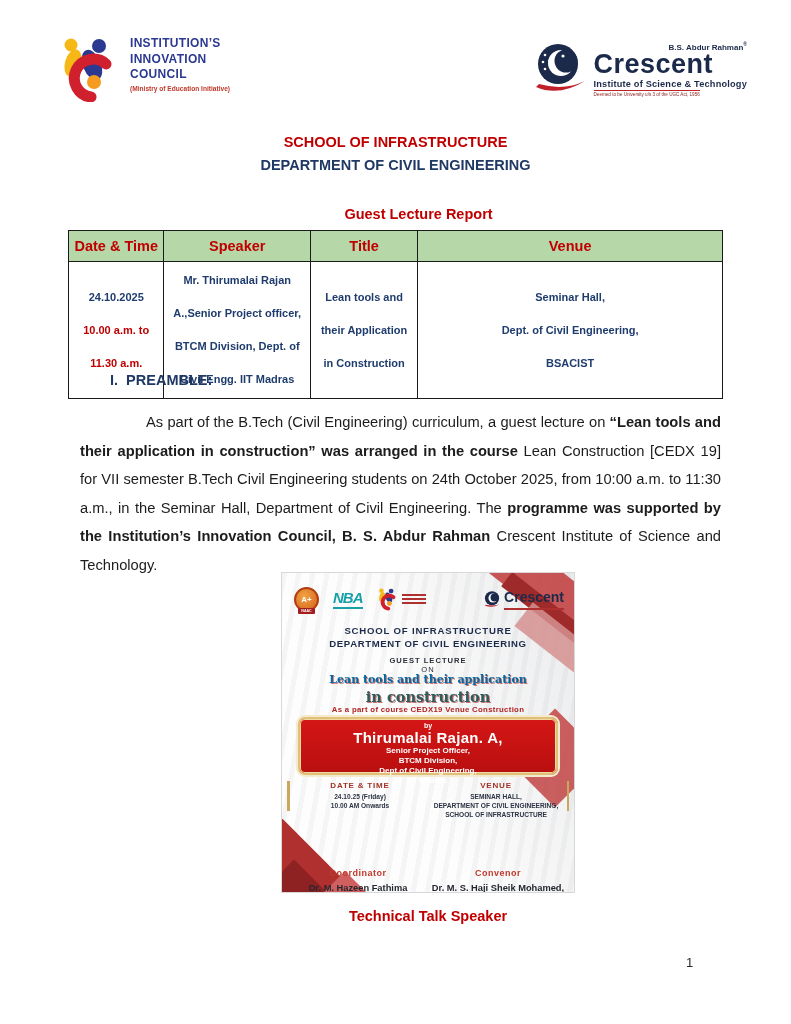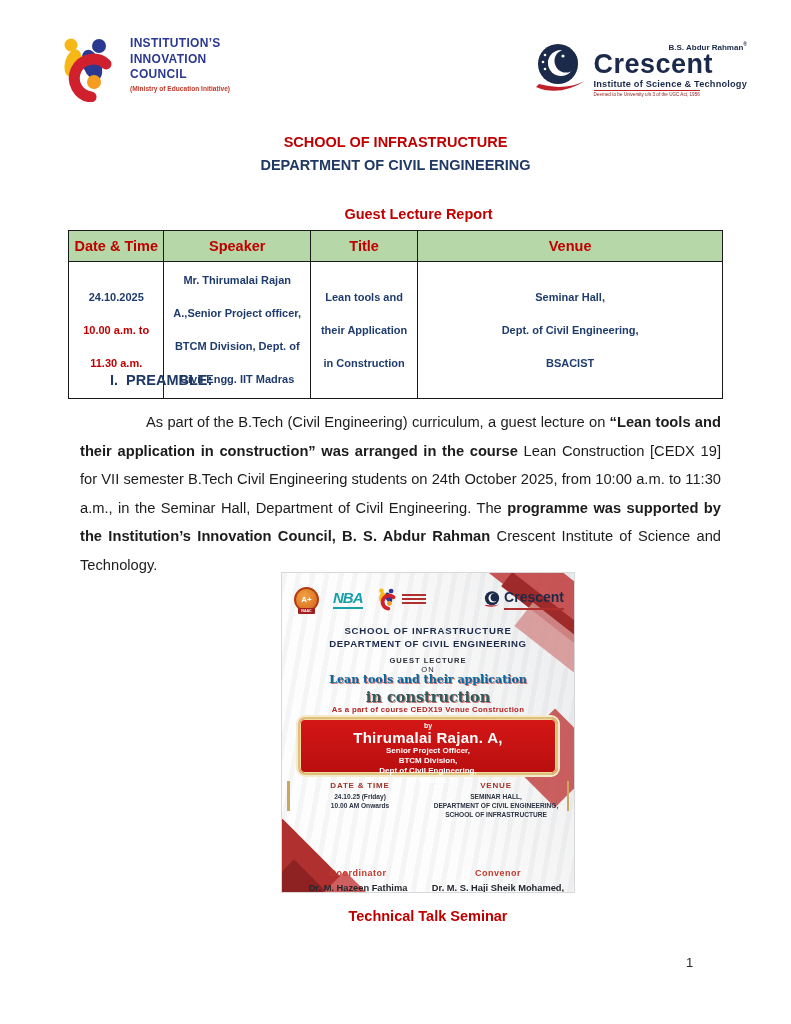--- a/index.html
+++ b/index.html
@@ -283,16 +283,16 @@
 Assistant Professor/Civil</div>
       </div>
       <div class="col">
         <div class="hd">Convenor</div>
         <div class="tx">Dr. M. S. Haji Sheik Mohamed,
 Dean, School of Infrastructure</div>
       </div>
     </div>
   </div>
 
-  <div class="caption">Technical Talk Seminar</div>
+  <div class="caption">Technical Talk Speaker</div>
   <div class="page-number">1</div>
 
 </div>
 
 </body></html>

